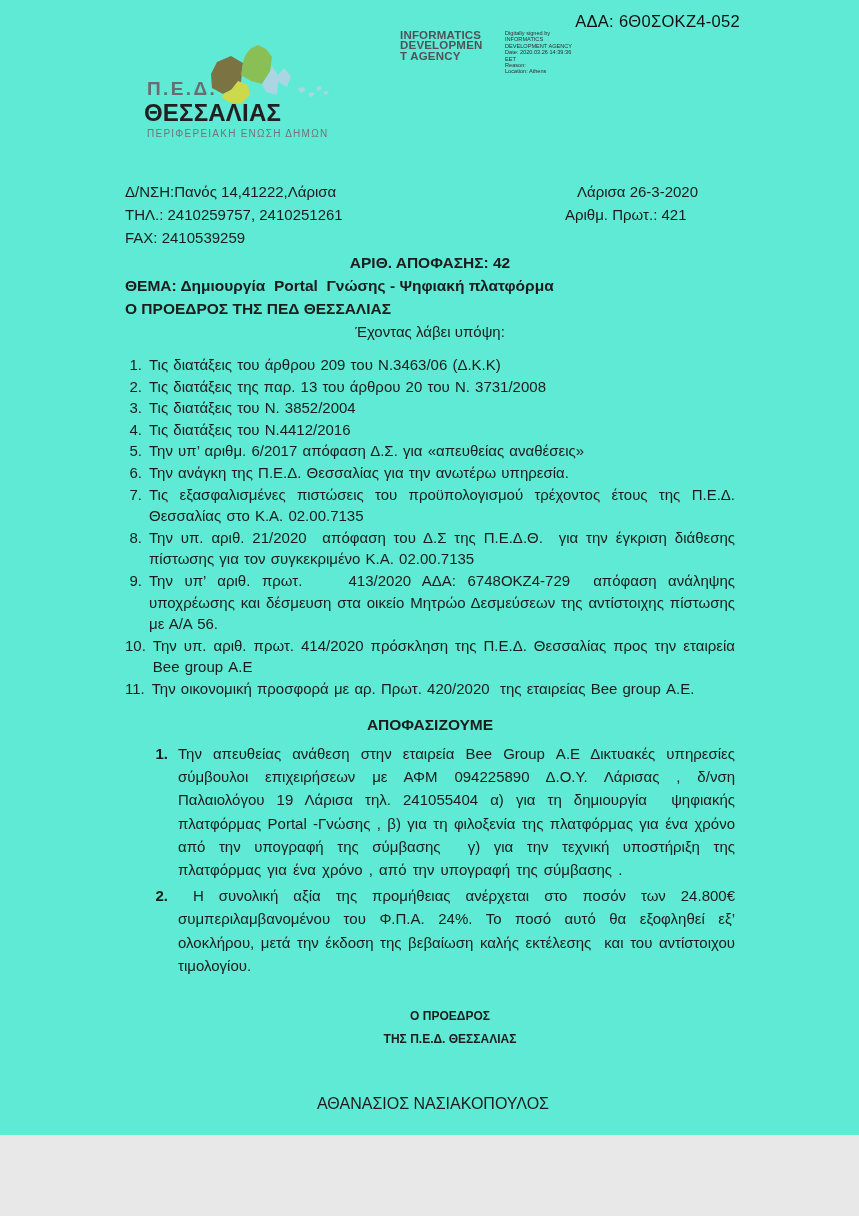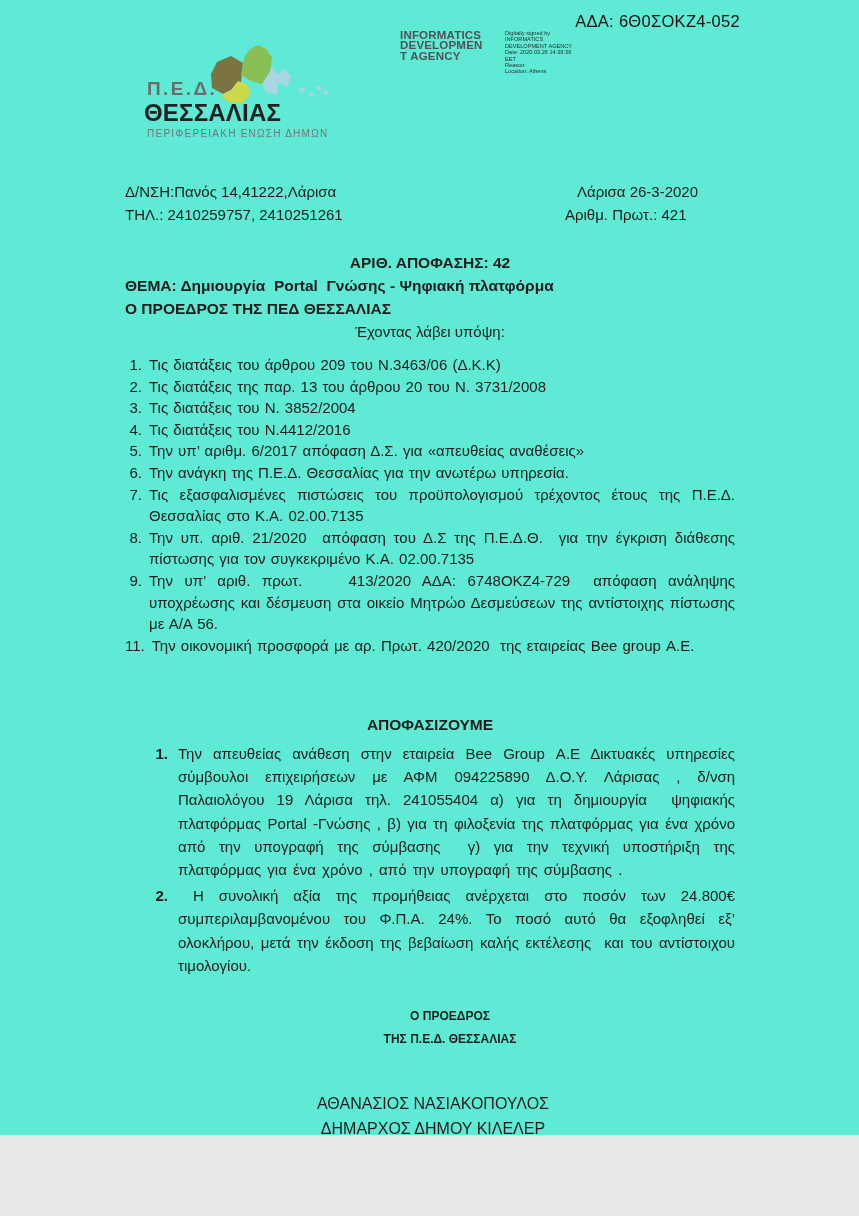--- a/index.html
+++ b/index.html
@@ -92,20 +92,21 @@
       <path d="M94,47 l5,-2 l3,3 l-5,3 Z M104,52 l4,-2 l3,2 l-4,3 Z M112,45 l4,-1 l2,3 l-4,2 Z M119,50 l4,-1 l2,2 l-4,2 Z" fill="#aad6e3"></path>
     </svg>
     <div class="logo-acronym">Π.Ε.Δ.</div>
     <div class="logo-name">ΘΕΣΣΑΛΙΑΣ</div>
     <div class="logo-subtitle">ΠΕΡΙΦΕΡΕΙΑΚΗ ΕΝΩΣΗ ΔΗΜΩΝ</div>
   </div>
 
   <div class="contact-left">
     <div>Δ/ΝΣΗ:Πανός 14,41222,Λάρισα</div>
     <div>ΤΗΛ.: 2410259757, 2410251261</div>
+    <div>FAX: 2410539259</div>
   </div>
 
   <div class="contact-right">
     <div class="city-date">Λάρισα 26-3-2020</div>
     <div>Αριθμ. Πρωτ.: 421</div>
   </div>
 
   <div class="main">
     <div class="doc-title">ΑΡΙΘ. ΑΠΟΦΑΣΗΣ: 42</div>
     <div class="subject">ΘΕΜΑ: Δημιουργία  Portal  Γνώσης - Ψηφιακή πλατφόρμα</div>
@@ -152,20 +153,24 @@
         <div class="cons-item">
           <span class="num">8.</span>
           <span class="txt">Την υπ. αριθ. 21/2020  απόφαση του Δ.Σ της Π.Ε.Δ.Θ.  για την έγκριση διάθεσης πίστωσης για τον συγκεκριμένο Κ.Α. 02.00.7135</span>
         </div>
 
         <div class="cons-item">
           <span class="num">9.</span>
           <span class="txt">Την υπ’ αριθ. πρωτ.    413/2020 ΑΔΑ: 6748ΟΚΖ4-729  απόφαση ανάληψης υποχρέωσης και δέσμευση στα οικείο Μητρώο Δεσμεύσεων της αντίστοιχης πίστωσης με Α/Α 56.</span>
         </div>
 
+        <div class="cons-item">
+          <span class="num">10.</span>
+          <span class="txt">Την υπ. αριθ. πρωτ. 414/2020 πρόσκληση της Π.Ε.Δ. Θεσσαλίας προς την εταιρεία Bee group Α.Ε</span>
+        </div>
 
         <div class="cons-item">
           <span class="num">11.</span>
           <span class="txt">Την οικονομική προσφορά με αρ. Πρωτ. 420/2020  της εταιρείας Bee group Α.Ε.</span>
         </div>
       </div>
 
     <div class="verdict">ΑΠΟΦΑΣΙΖΟΥΜΕ</div>
 
     <div class="res-list">
@@ -181,17 +186,16 @@
         </div>
       </div>
 
     <div class="sig-title">
       <div>Ο ΠΡΟΕΔΡΟΣ</div>
       <div>ΤΗΣ Π.Ε.Δ. ΘΕΣΣΑΛΙΑΣ</div>
     </div>
 
     <div class="sig-name">
       <div>ΑΘΑΝΑΣΙΟΣ ΝΑΣΙΑΚΟΠΟΥΛΟΣ</div>
-      <div>ΔΗΜΑΡΧΟΣ ΔΗΜΟΥ ΚΙΛΕΛΕΡ</div>
     </div>
   </div>
 
 </div>
 
 </body></html>

